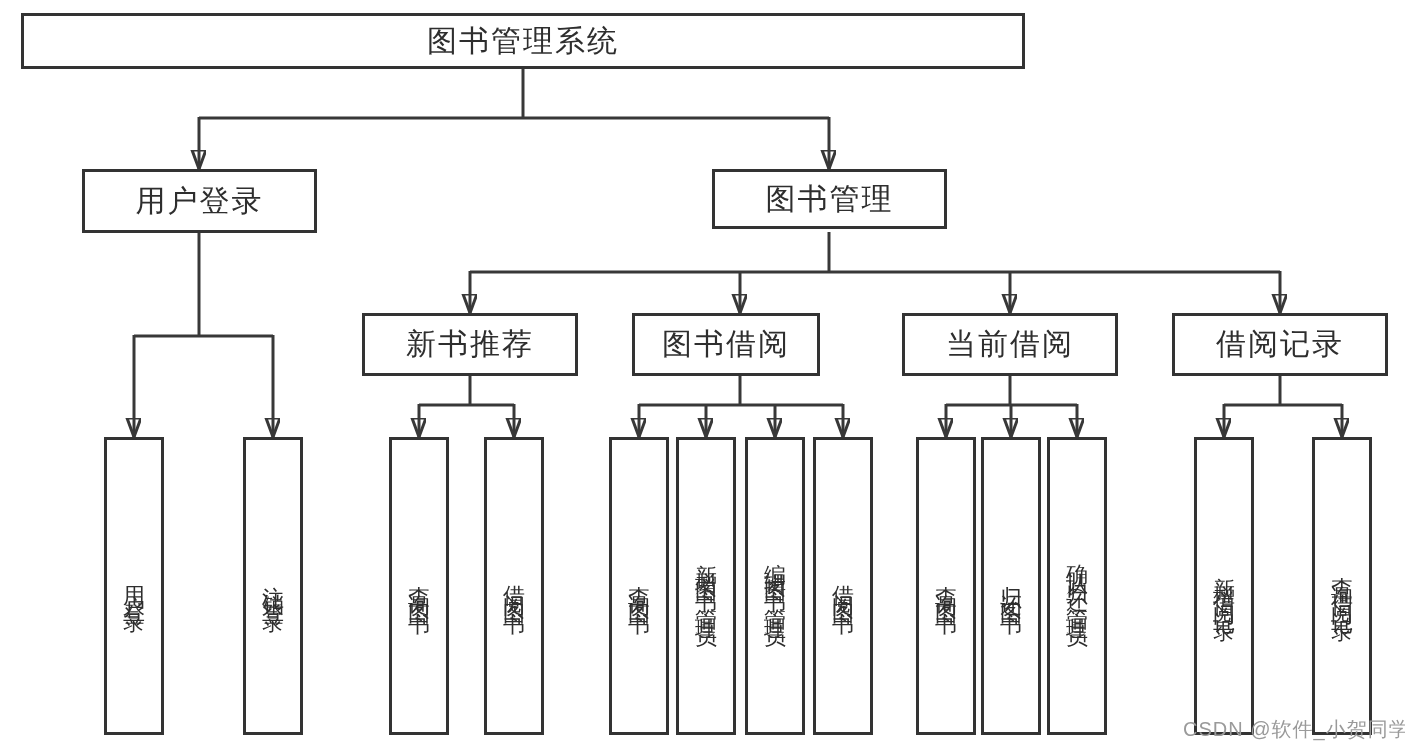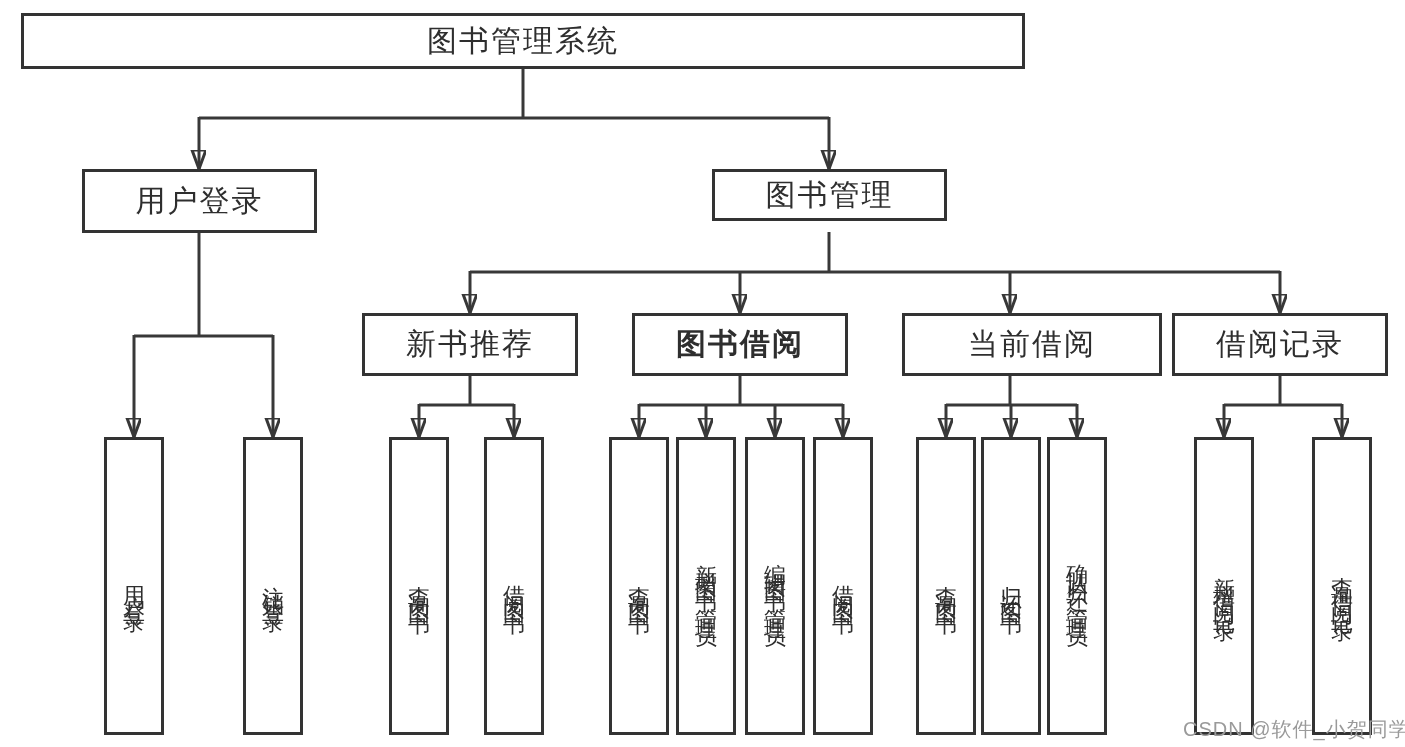--- a/index.html
+++ b/index.html
@@ -98,31 +98,31 @@
     <path d="M1342,404 V437" marker-end="url(#arrow)"></path>
   </svg>
 
   <div class="box hnode" style="left:21px;top:13px;width:1004px;height:56px;">
     <span>图书管理系统</span>
   </div>
 
   <div class="box hnode" style="left:82px;top:169px;width:235px;height:64px;">
     <span>用户登录</span>
   </div>
-  <div class="box hnode" style="left:712px;top:169px;width:235px;height:52px;">
+  <div class="box hnode" style="left:712px;top:169px;width:235px;height:60px;">
     <span>图书管理</span>
   </div>
 
   <div class="box hnode" style="left:362px;top:313px;width:216px;height:63px;">
     <span>新书推荐</span>
   </div>
-  <div class="box hnode" style="left:632px;top:313px;width:216px;height:63px;font-weight:bold;">
+  <div class="box hnode" style="left:632px;top:313px;width:188px;height:63px;">
     <span>图书借阅</span>
   </div>
-  <div class="box hnode" style="left:902px;top:313px;width:260px;height:63px;align-items:center;">
+  <div class="box hnode" style="left:902px;top:313px;width:216px;height:63px;align-items:center;">
     <span>当前借阅</span>
   </div>
   <div class="box hnode" style="left:1172px;top:313px;width:216px;height:63px;">
     <span>借阅记录</span>
   </div>
 
   <div class="box leaf" style="left:104px;top:437px;width:60px;height:298px;">
     <span class="vtext">用户登录</span>
   </div>
   <div class="box leaf" style="left:243px;top:437px;width:60px;height:298px;">

